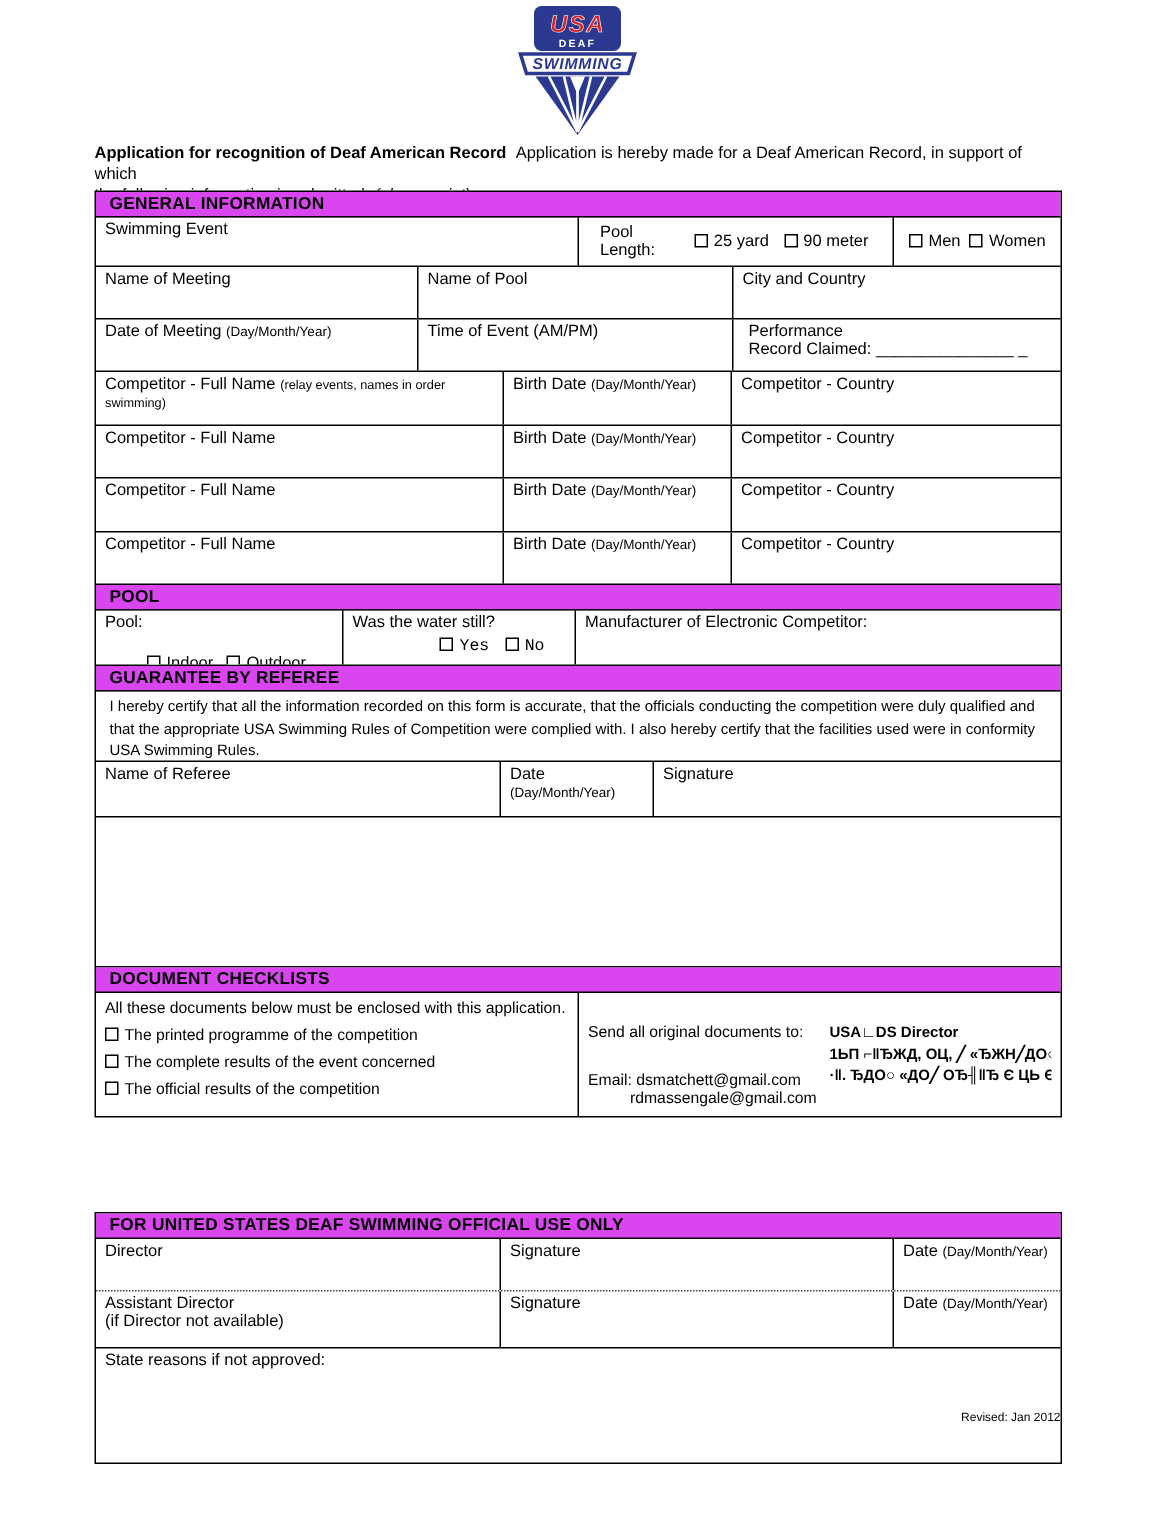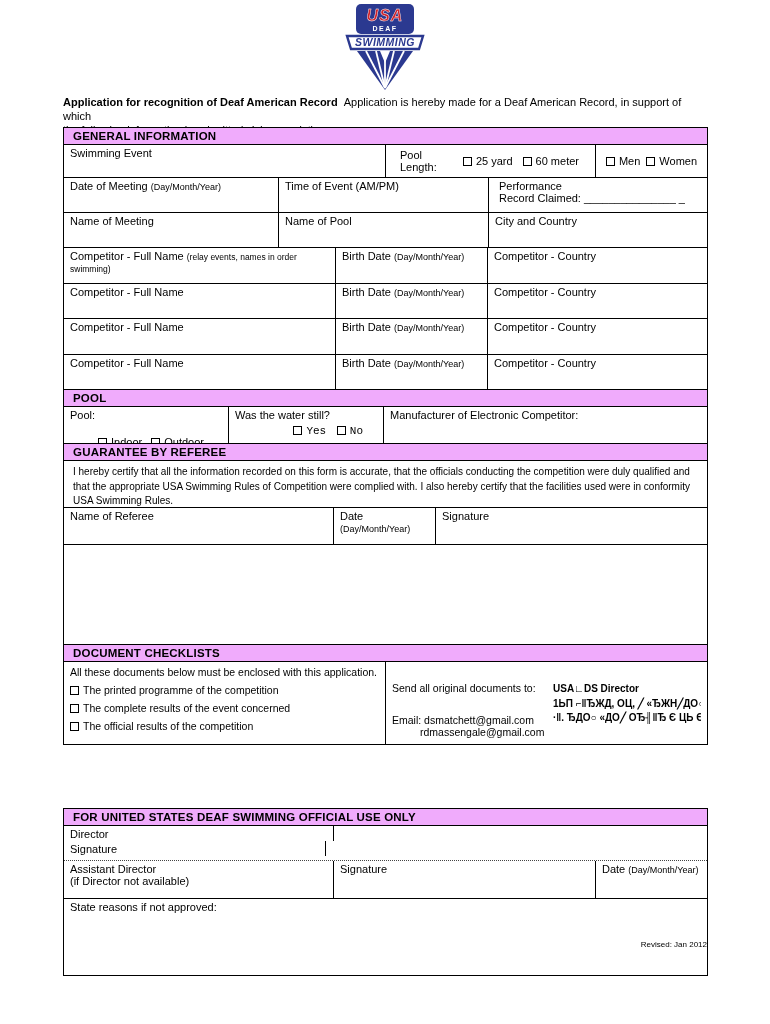--- a/index.html
+++ b/index.html
@@ -12,21 +12,21 @@
   .logo { position:absolute; left:343px; top:3px; width:84px; height:88px; }
   .intro { position:absolute; left:63px; top:95px; width:648px; font-size:11px; line-height:14px; }
   .intro b { font-weight:bold; }
   .intro i { font-style:italic; }
 
   .ftable { position:absolute; left:63px; width:645px; border:1.8px solid #000; background:#fff; }
   .t1 { top:127px; }
   .t2 { top:808px; }
 
   .sechdr {
-    height:17px; background:#f0abfc; border-bottom:1.6px solid #000;
+    height:17px; background:#d946ef; border-bottom:1.6px solid #000;
     font-weight:bold; font-size:11.5px; line-height:16px; padding-left:9px;
     letter-spacing:0.2px;
   }
   .row { display:flex; border-bottom:1.4px solid #000; }
   .row:last-child { border-bottom:none; }
   .cell { padding:2px 6px; font-size:11px; overflow:hidden; }
   .cell.bdr { border-right:1.4px solid #000; }
   .small { font-size:9px; }
   .tiny { font-size:8.5px; }
 
@@ -55,21 +55,21 @@
   .rRef .c3 { flex:1; }
   .rBlank { height:100px; }
   .rCheck { height:82px; }
   .rCheck .c1 { width:322px; padding:4px 6px; font-size:10.5px; }
   .rCheck .c2 { flex:1; padding:20px 6px; font-size:10.5px; display:flex; }
   .send-col { width:157px; }
   .send-col .send-lbl { margin-bottom:20px; }
   .send-col .email2 { padding-left:28px; }
   .addr-col { flex:1; font-weight:bold; font-size:10px; line-height:14.5px; white-space:nowrap; overflow:hidden; padding-left:4px; }
 
-  .t2 .rD1 { height:35px; border-bottom:1px dotted #444;flex-direction:column; }
+  .t2 .rD1 { height:35px; border-bottom:1px dotted #444; }
   .t2 .rD2 { height:38px; }
   .t2 .rD3 { height:76px; }
   .t2 .c1 { width:270px; }
   .t2 .c2 { width:262px; }
   .t2 .c3 { flex:1; }
 
   .cbrow { margin-top:4px; }
   .cb {
     display:inline-block; width:9px; height:9px; border:1px solid #000;
     background:#fff; vertical-align:-1px; margin-right:4px;
@@ -113,43 +113,43 @@
 
 <div class="ftable t1">
 
   <div class="sechdr">GENERAL INFORMATION</div>
 
   <div class="row rA">
     <div class="cell bdr cA1">Swimming Event</div>
     <div class="cell bdr cA2">
       <span>Pool Length:</span>&nbsp;
       <span class="cbitem"><span class="cb"></span><span>25 yard</span></span>
-      <span class="cbitem"><span class="cb"></span><span>60 meter</span></span>
+      <span class="cbitem"><span class="cb"></span><span>90 meter</span></span>
     </div>
     <div class="cell cA3">
       <span class="cbitem" style="margin-right:6px;"><span class="cb"></span><span>Men</span></span>
       <span class="cbitem" style="margin-right:0;"><span class="cb"></span><span>Women</span></span>
     </div>
+  </div>
+
+  <div class="row rBC">
+    <div class="cell bdr c1">Name of Meeting</div>
+    <div class="cell bdr c2">Name of Pool</div>
+    <div class="cell c3 flush">City and Country</div>
   </div>
 
   <div class="row rBC">
     <div class="cell bdr c1"><span>Date of Meeting</span> <span class="small">(Day/Month/Year)</span></div>
     <div class="cell bdr c2">Time of Event (AM/PM)</div>
     <div class="cell c3">
       <div>Performance</div>
       <div><span>Record Claimed:</span> <span>_______________ _</span></div>
     </div>
   </div>
 
-  <div class="row rBC">
-    <div class="cell bdr c1">Name of Meeting</div>
-    <div class="cell bdr c2">Name of Pool</div>
-    <div class="cell c3 flush">City and Country</div>
-  </div>
-
   <div class="row comp">
     <div class="cell bdr c1"><span>Competitor - Full Name</span> <span class="tiny">(relay events, names in order swimming)</span></div>
     <div class="cell bdr c2"><span>Birth Date</span> <span class="small">(Day/Month/Year)</span></div>
     <div class="cell c3">Competitor - Country</div>
   </div>
 
   <div class="row comp">
     <div class="cell bdr c1">Competitor - Full Name</div>
     <div class="cell bdr c2"><span>Birth Date</span> <span class="small">(Day/Month/Year)</span></div>
     <div class="cell c3">Competitor - Country</div>

